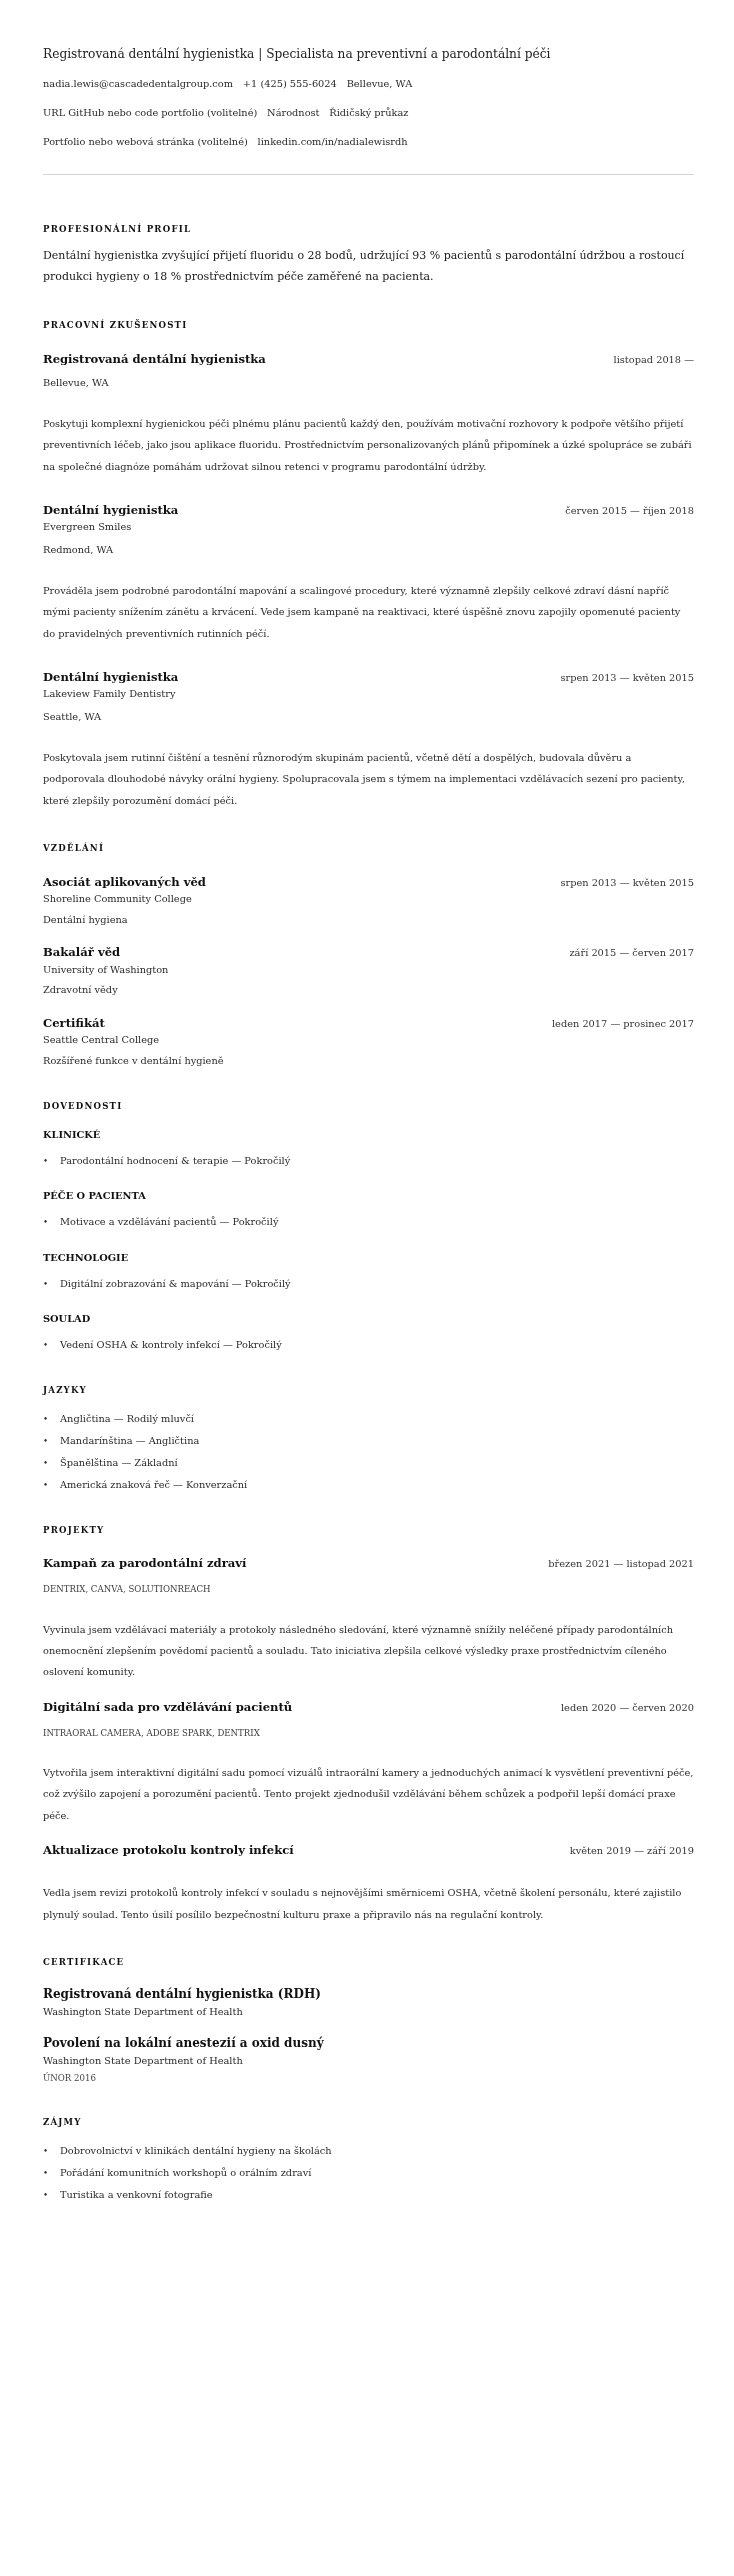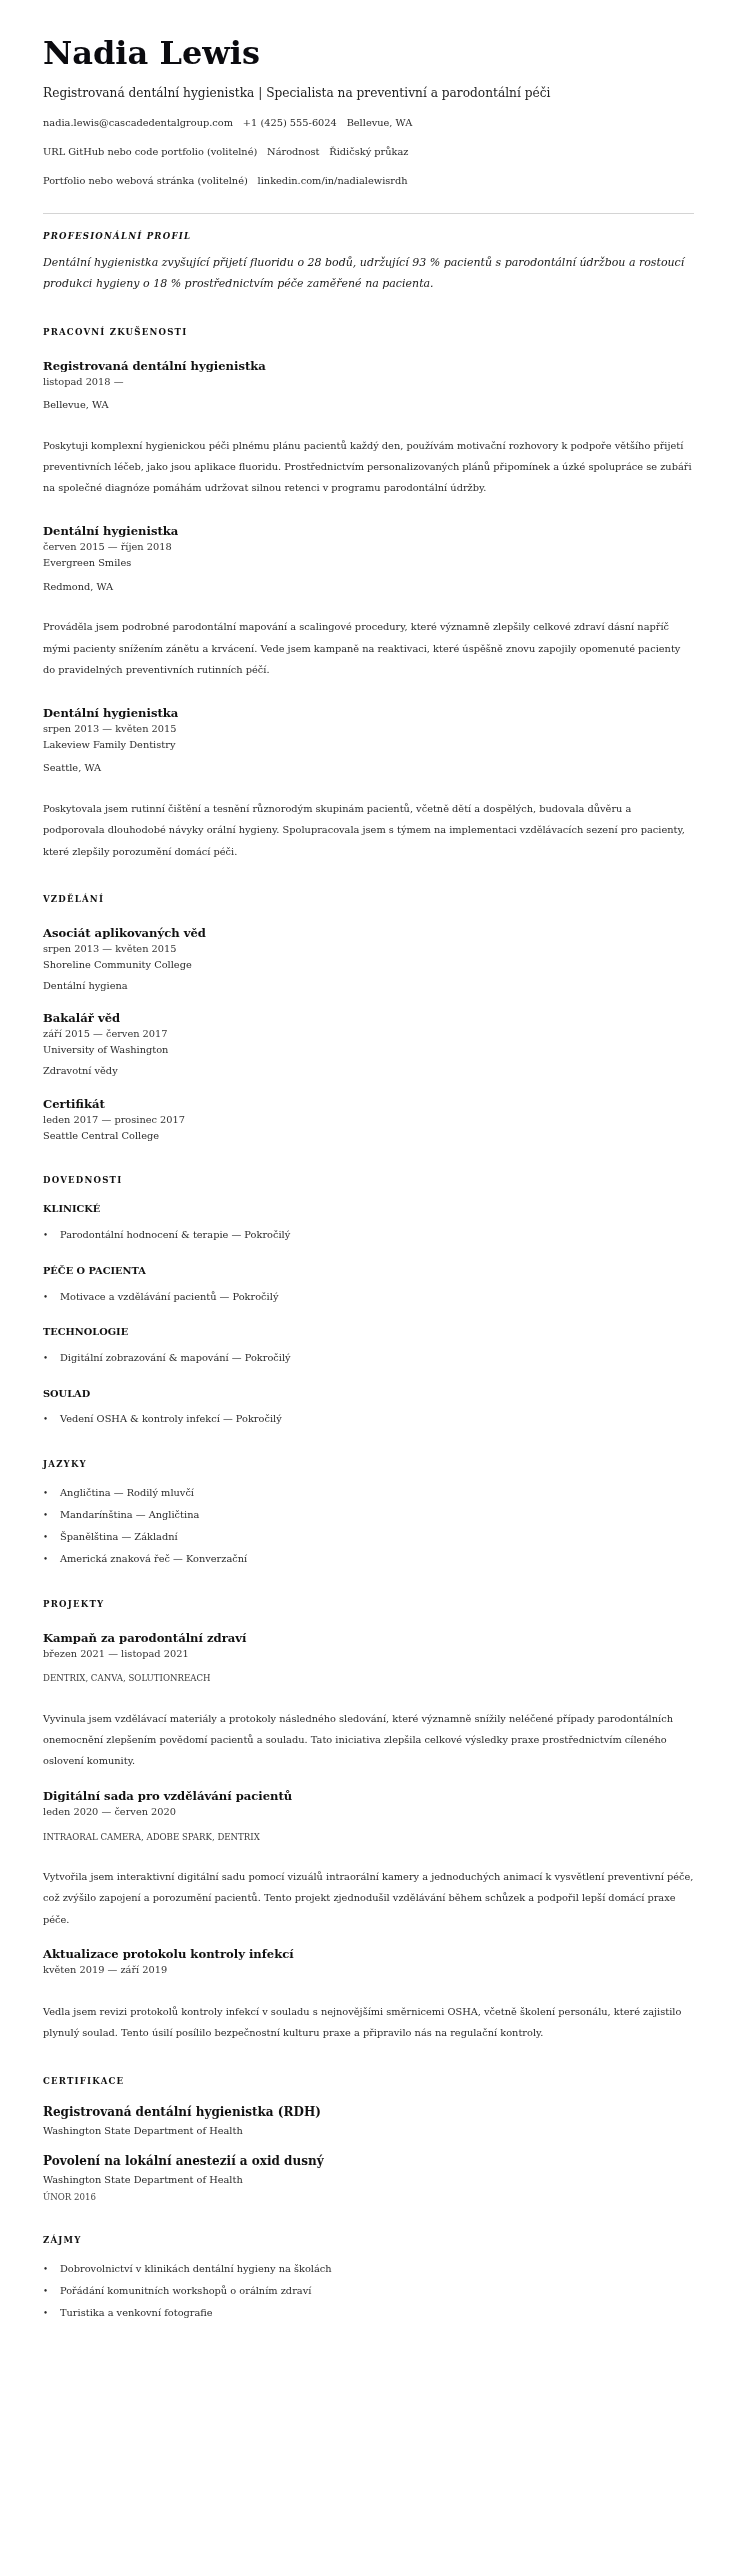--- a/index.html
+++ b/index.html
@@ -41,32 +41,31 @@
   }
   .section-title {
     font-size: 8.6px;
     font-weight: bold;
     letter-spacing: 1.2px;
     text-transform: uppercase;
     color: #111;
     line-height: 12.2px;
   }
   .section { margin-top: 31px; }
-  .section.first { margin-top: 16px; font-style: italic; }
+  .section.first { margin-top: 48px; }
   .profile-text {
     font-size: 11px;
     line-height: 21.4px;
     margin-top: 9.8px;
     color: #1a1a1a;
   }
   .entry-head {
     display: flex;
     justify-content: space-between;
     align-items: baseline;
-    flex-direction: column;
   }
   .entry-title {
     font-size: 11.6px;
     font-weight: bold;
     color: #111;
     line-height: 17px;
   }
   .entry-date {
     font-size: 9.8px;
     color: #333;
@@ -151,21 +150,20 @@
     line-height: 12.2px;
     margin-top: 3.7px;
   }
 </style>
 </head>
 <body>
 
 <div class="page">
 
   <header>
-    <h1 class="name">Nadia Lewis</h1>
     <div class="tagline">Registrovaná dentální hygienistka | Specialista na preventivní a parodontální péči</div>
 
     <div class="contact-row">
       <span>nadia.lewis@cascadedentalgroup.com</span>
       <span>+1 (425) 555-6024</span>
       <span>Bellevue, WA</span>
     </div>
     <div class="contact-row">
       <span>URL GitHub nebo code portfolio (volitelné)</span>
       <span>Národnost</span>
@@ -237,20 +235,21 @@
       <div class="entry-org">University of Washington</div>
       <div class="entry-loc">Zdravotní vědy</div>
     </div>
 
     <div class="edu">
       <div class="entry-head">
         <div class="entry-title">Certifikát</div>
         <div class="entry-date">leden 2017 — prosinec 2017</div>
       </div>
       <div class="entry-org">Seattle Central College</div>
+      <div class="entry-loc">Rozšířené funkce v dentální hygieně</div>
     </div>
   </section>
 
   <section class="section">
     <h2 class="section-title">DOVEDNOSTI</h2>
     <div>
       <div class="skill-group">
         <div class="skill-group-title">KLINICKÉ</div>
         <ul class="bullets">
           <li><span class="dot">•</span><span>Parodontální hodnocení &amp; terapie — Pokročilý</span></li>

